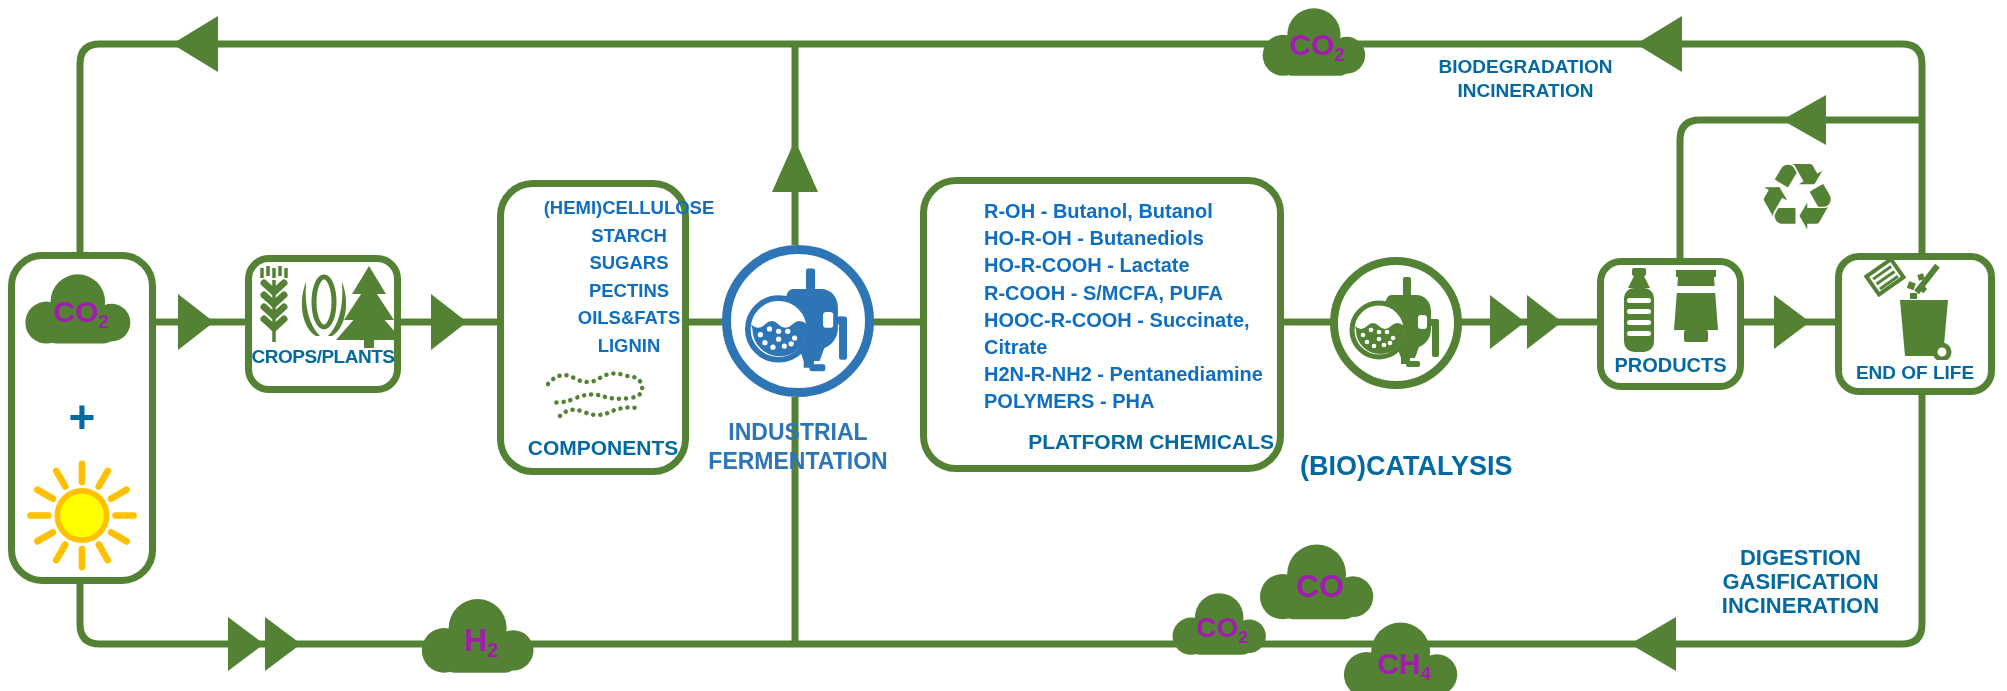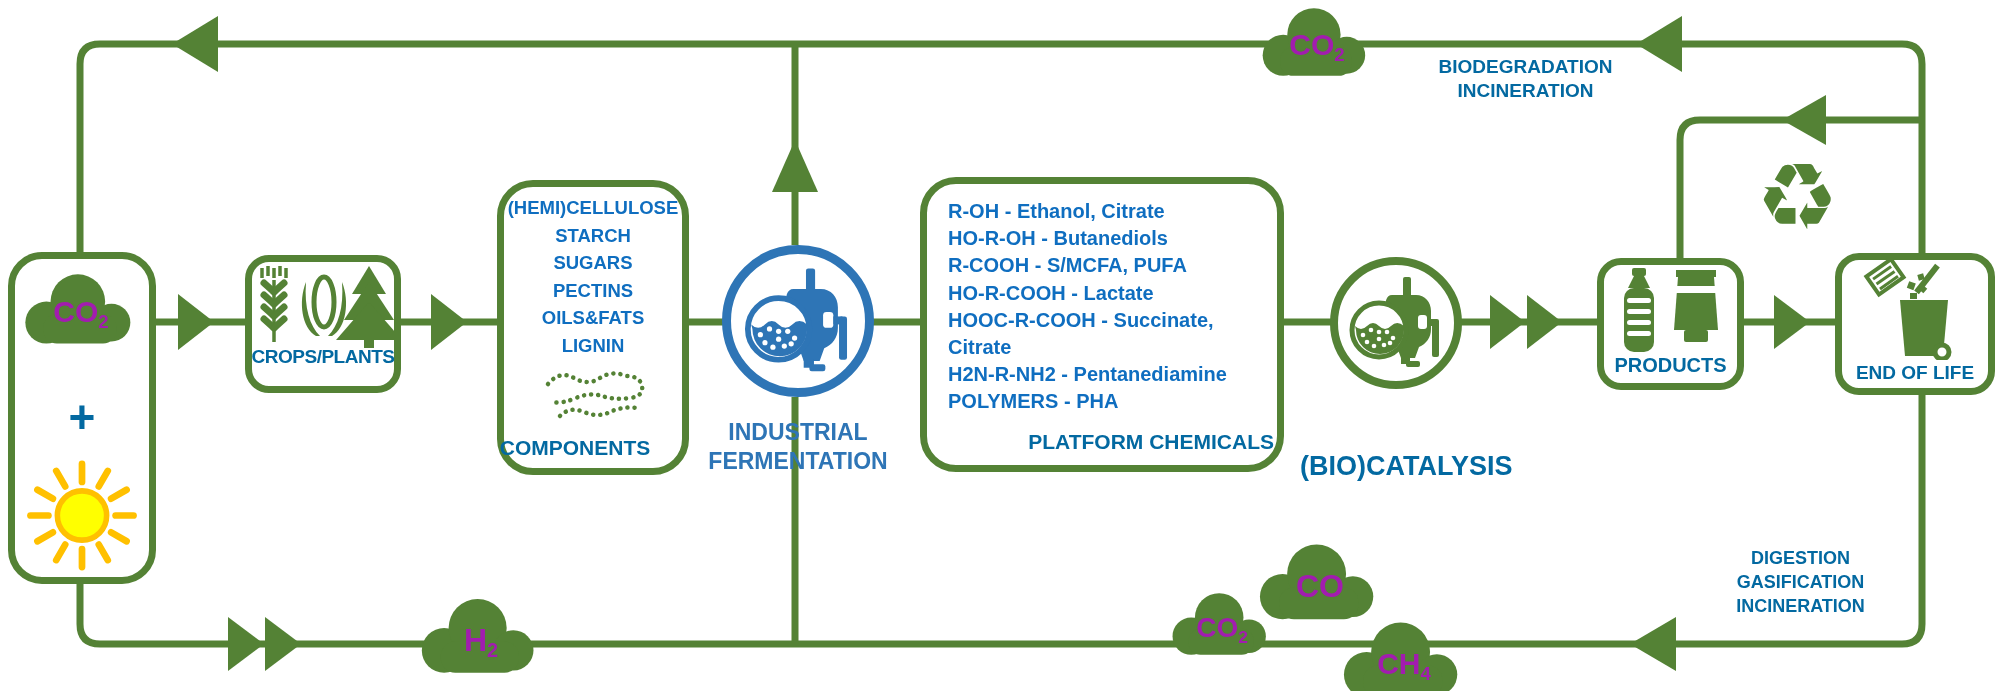--- a/index.html
+++ b/index.html
@@ -9,21 +9,21 @@
   .gbox{position:absolute;box-sizing:border-box;background:#fff;border:7px solid #548235;z-index:2;}
   .circ{position:absolute;box-sizing:border-box;background:#fff;border-radius:50%;z-index:2;
         display:flex;align-items:center;justify-content:center;}
   .cloud{position:absolute;z-index:3;color:#548235;}
   .cloud svg{position:absolute;left:0;top:0;width:100%;height:100%;}
   .cloud .cl{position:absolute;left:0;right:0;top:55%;transform:translateY(-50%);
              text-align:center;color:#a21caf;z-index:4;}
   .cl sub{font-size:0.62em;vertical-align:-0.30em;}
   .lbl{position:absolute;z-index:4;text-align:center;color:#0369a1;}
   .bluelbl{color:#2e75b6;}
-  .chemtext{color:#0f6ec0;}
+  .chemtext{color:#0f6ec0;margin-left:36px;}
   .iconwrap{position:absolute;z-index:4;}
   .recycle-glyph{position:absolute;z-index:4;color:#548235;font-family:"DejaVu Sans",sans-serif;
                  font-weight:normal;}
 </style>
 </head>
 <body>
 
 <div id="canvas">
 
   <svg width="0" height="0" style="position:absolute">
@@ -166,38 +166,38 @@
     <div>PECTINS</div>
     <div>OILS&amp;FATS</div>
     <div>LIGNIN</div>
   </div>
   <div class="iconwrap" style="left:540px;top:366px;width:110px;height:64px;">
     <svg viewBox="0 0 110 62" width="110" height="62" fill="none" stroke="#548235" stroke-width="4.5" stroke-linecap="round" stroke-dasharray="0.1 7">
       <path d="M8,18 q12,-14 26,-6 t26,0 t26,-2 q14,0 16,10 q2,10 -12,12 q-16,2 -28,-2 t-26,2 t-24,4"></path>
       <path d="M20,50 q10,-10 24,-4 t26,0 t28,-4"></path>
     </svg>
   </div>
-  <div class="lbl" style="left:484px;top:436px;width:182px;font-size:21px;">COMPONENTS</div>
+  <div class="lbl" style="left:512px;top:436px;width:182px;font-size:21px;">COMPONENTS</div>
 
   <div class="circ" style="left:722px;top:245px;width:152px;height:152px;border:9px solid #2e75b6;color:#2e75b6;">
     <svg viewBox="0 0 100 100" width="114" height="114">
         <use href="#fermenter"></use>
       </svg>
   </div>
   <div class="lbl bluelbl" style="left:697px;top:418px;width:202px;font-size:23px;line-height:29px;">
     <div>INDUSTRIAL</div>
     <div>FERMENTATION</div>
   </div>
 
   <div class="gbox" style="left:920px;top:177px;width:364px;height:295px;border-radius:36px;"></div>
   <div class="lbl chemtext" style="left:948px;top:198px;width:330px;font-size:20px;line-height:27.2px;text-align:left;">
-    <div>R-OH - Ethanol, Citrate</div>
+    <div>R-OH - Butanol, Butanol</div>
     <div>HO-R-OH - Butanediols</div>
+    <div>HO-R-COOH - Lactate</div>
     <div>R-COOH - S/MCFA, PUFA</div>
-    <div>HO-R-COOH - Lactate</div>
     <div>HOOC-R-COOH - Succinate,</div>
     <div>Citrate</div>
     <div>H2N-R-NH2 - Pentanediamine</div>
     <div>POLYMERS - PHA</div>
   </div>
   <div class="lbl" style="left:930px;top:430px;width:344px;font-size:21px;text-align:right;">PLATFORM CHEMICALS</div>
 
   <div class="circ" style="left:1330px;top:257px;width:132px;height:132px;border:8px solid #548235;color:#548235;">
     <svg viewBox="0 0 100 100" width="100" height="100">
         <use href="#fermenter"></use>
@@ -283,19 +283,19 @@
     <svg viewBox="0 0 120 80">
         <use href="#cloud-shape"></use>
       </svg>
     <span class="cl" style="font-size:30px;"><span>CH</span><sub>4</sub></span>
   </div>
 
   <div class="lbl" style="left:1398px;top:55px;width:255px;font-size:19px;line-height:23.5px;">
     <div>BIODEGRADATION</div>
     <div>INCINERATION</div>
   </div>
-  <div class="lbl" style="left:1698px;top:546px;width:205px;font-size:18px;line-height:24px;">
+  <div class="lbl" style="left:1698px;top:546px;width:205px;font-size:22px;line-height:24px;">
     <div>DIGESTION</div>
     <div>GASIFICATION</div>
     <div>INCINERATION</div>
   </div>
 
 </div>
 
 </body></html>

